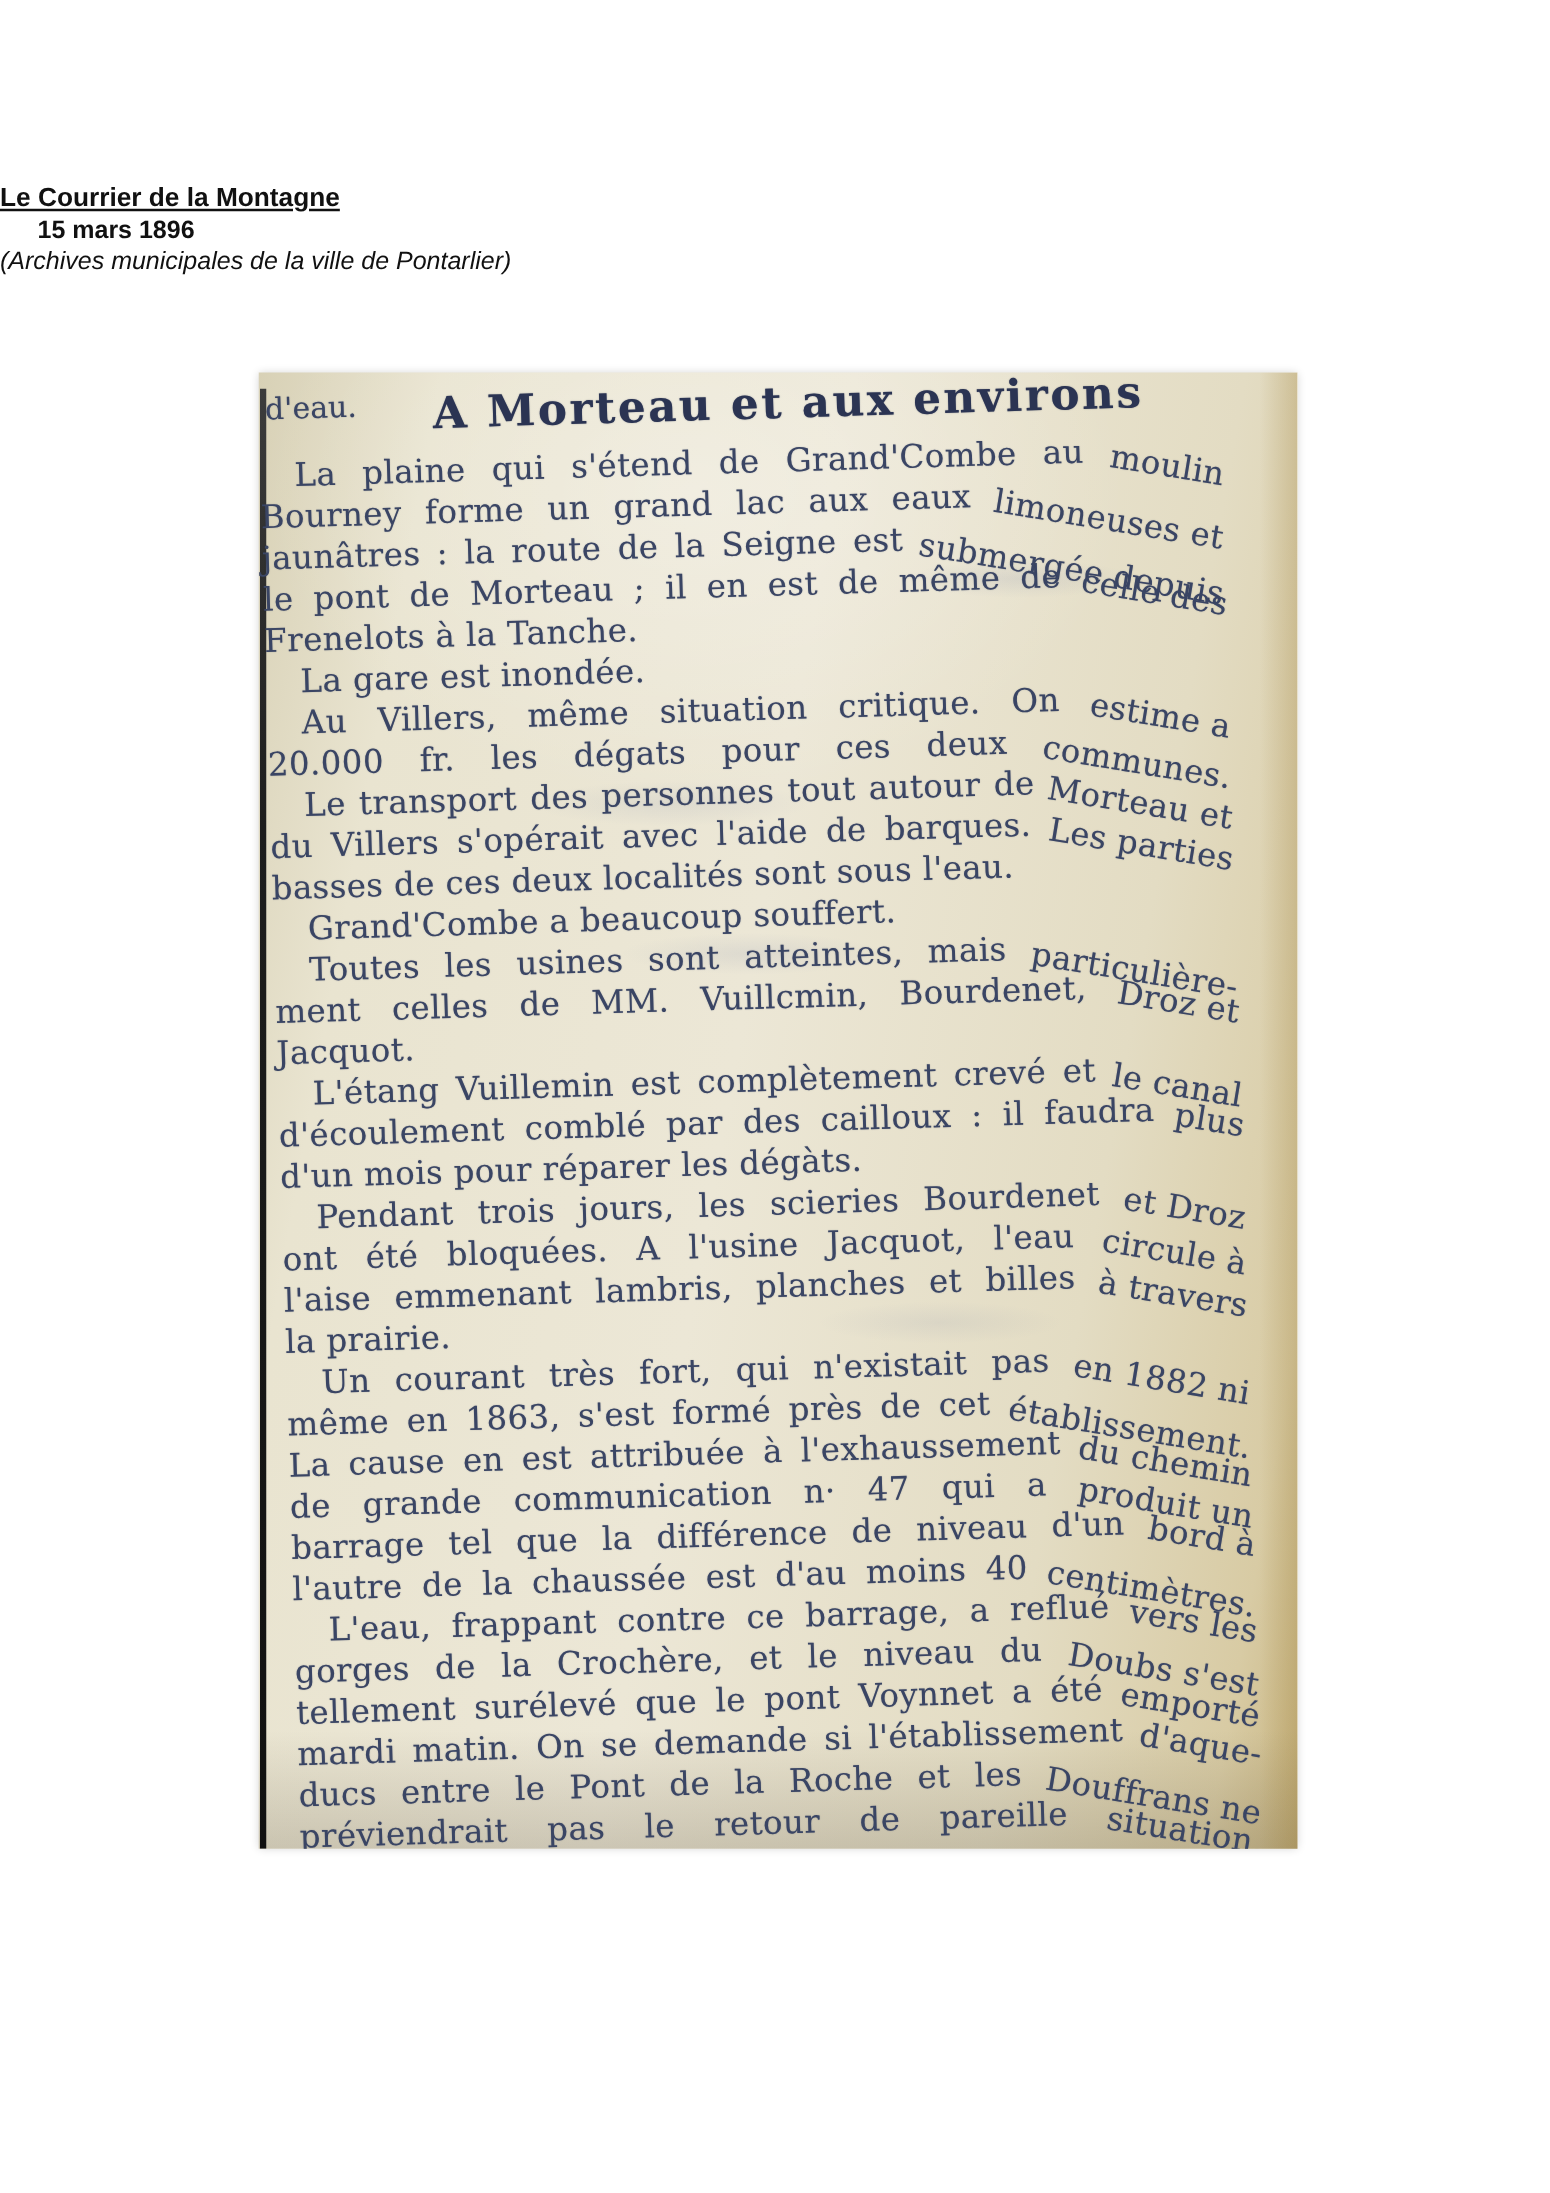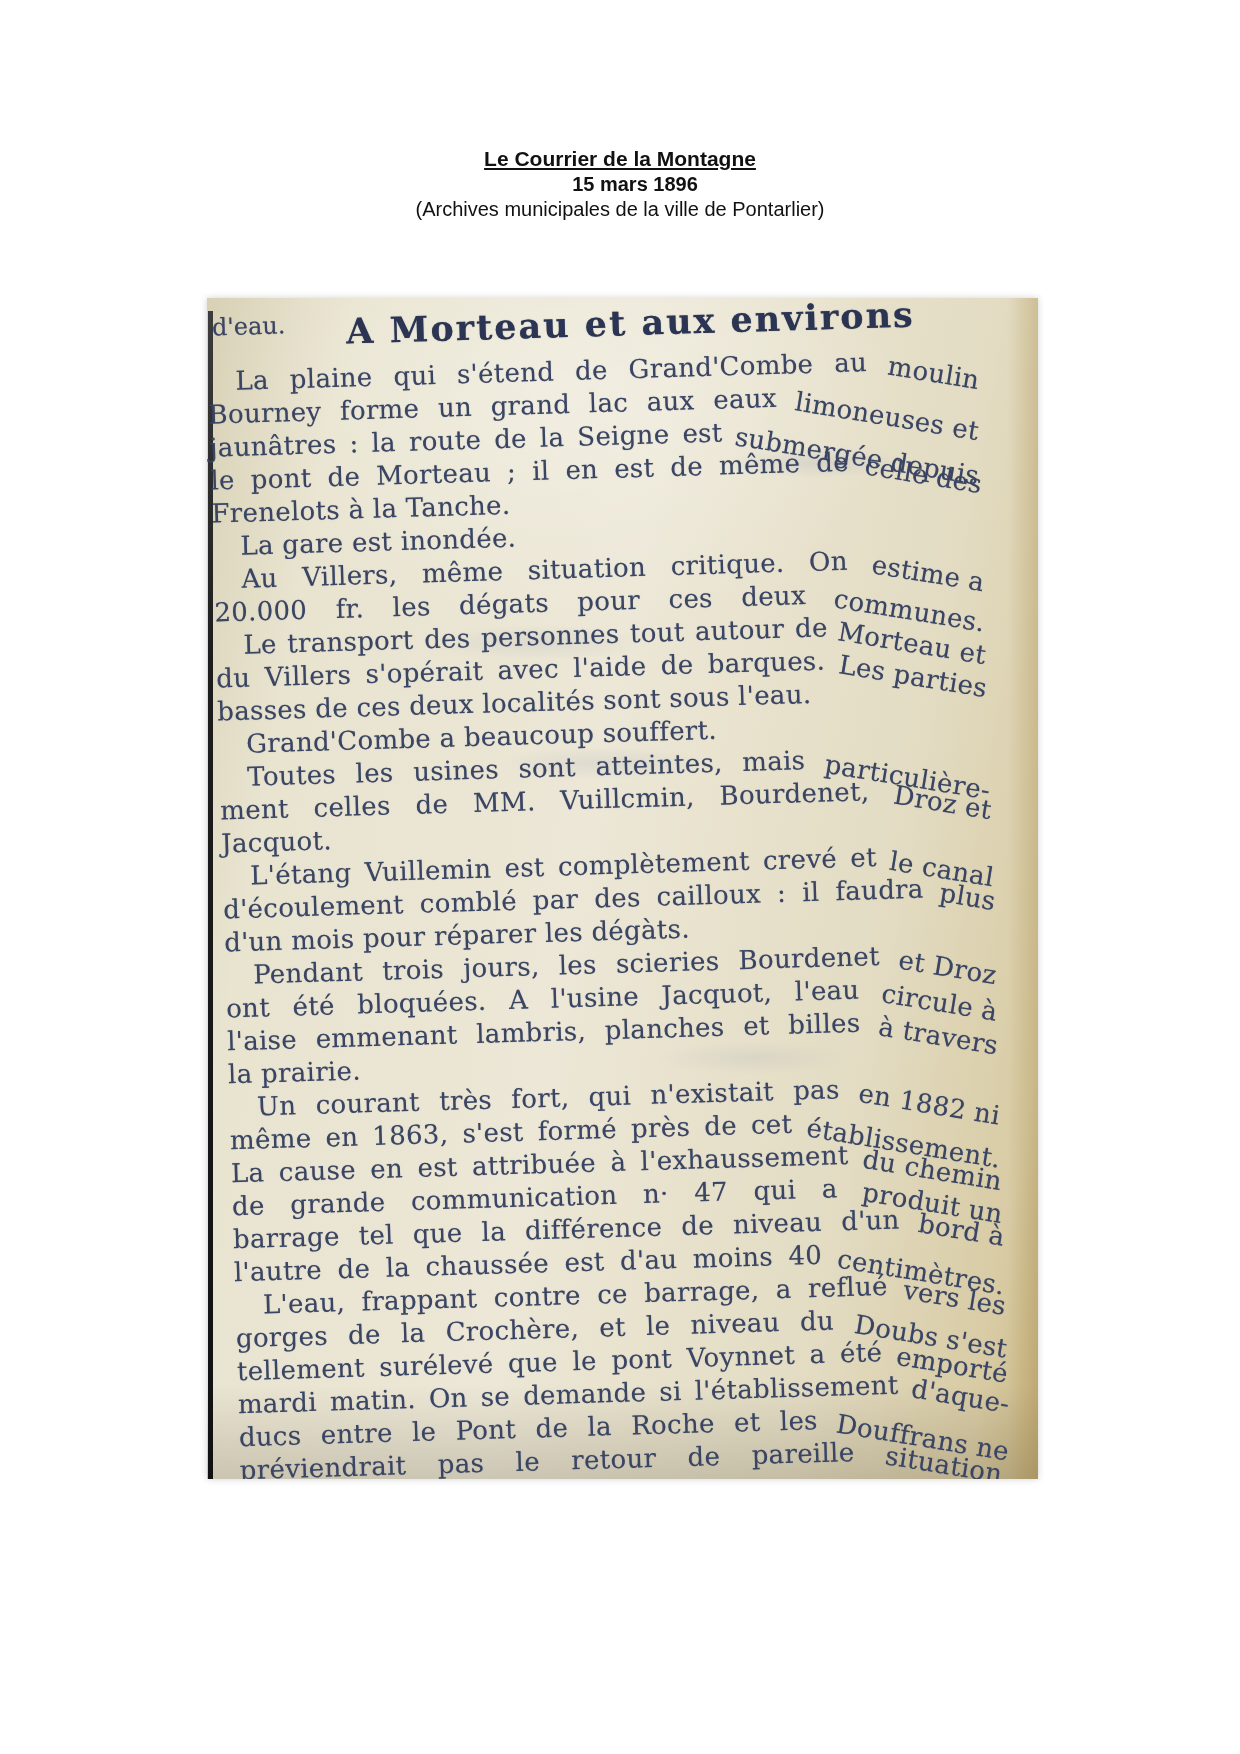--- a/index.html
+++ b/index.html
@@ -12,27 +12,27 @@
   .sheet{
     position:relative;
     width:1240px;height:1754px;
     background:#ffffff;
     overflow:hidden;
     font-family:"Liberation Sans",sans-serif;
   }
   
   .doc-header{
     position:absolute;top:146px;left:0;width:100%;
-    text-align:center;color:#111;
+    text-align:left;color:#111;
   }
   .doc-header .title{
     font-size:21px;font-weight:bold;text-decoration:underline;line-height:26px;
   }
   .doc-header .date{font-size:20px;font-weight:bold;line-height:25px;margin-left:30px;}
-  .doc-header .source{font-size:20px;line-height:25px;}
+  .doc-header .source{font-size:20px;line-height:25px;font-style:italic;}
   
   .clipping{
     position:absolute;margin:0;
     left:207px;top:298px;width:831px;height:1181px;
     background:
       radial-gradient(ellipse 60% 30% at 42% 8%, rgba(255,255,255,.30), transparent 70%),
       linear-gradient(to bottom, rgba(90,80,60,0) 92%, rgba(90,80,60,.22) 100%),
       linear-gradient(100deg,#d8d1b6 0%,#e9e4d0 14%,#ece7d6 46%,#e3dcc3 76%,#d8cba4 93%,#c8b582 100%);
     box-shadow:0 0 7px rgba(0,0,0,.18);
     overflow:hidden;

